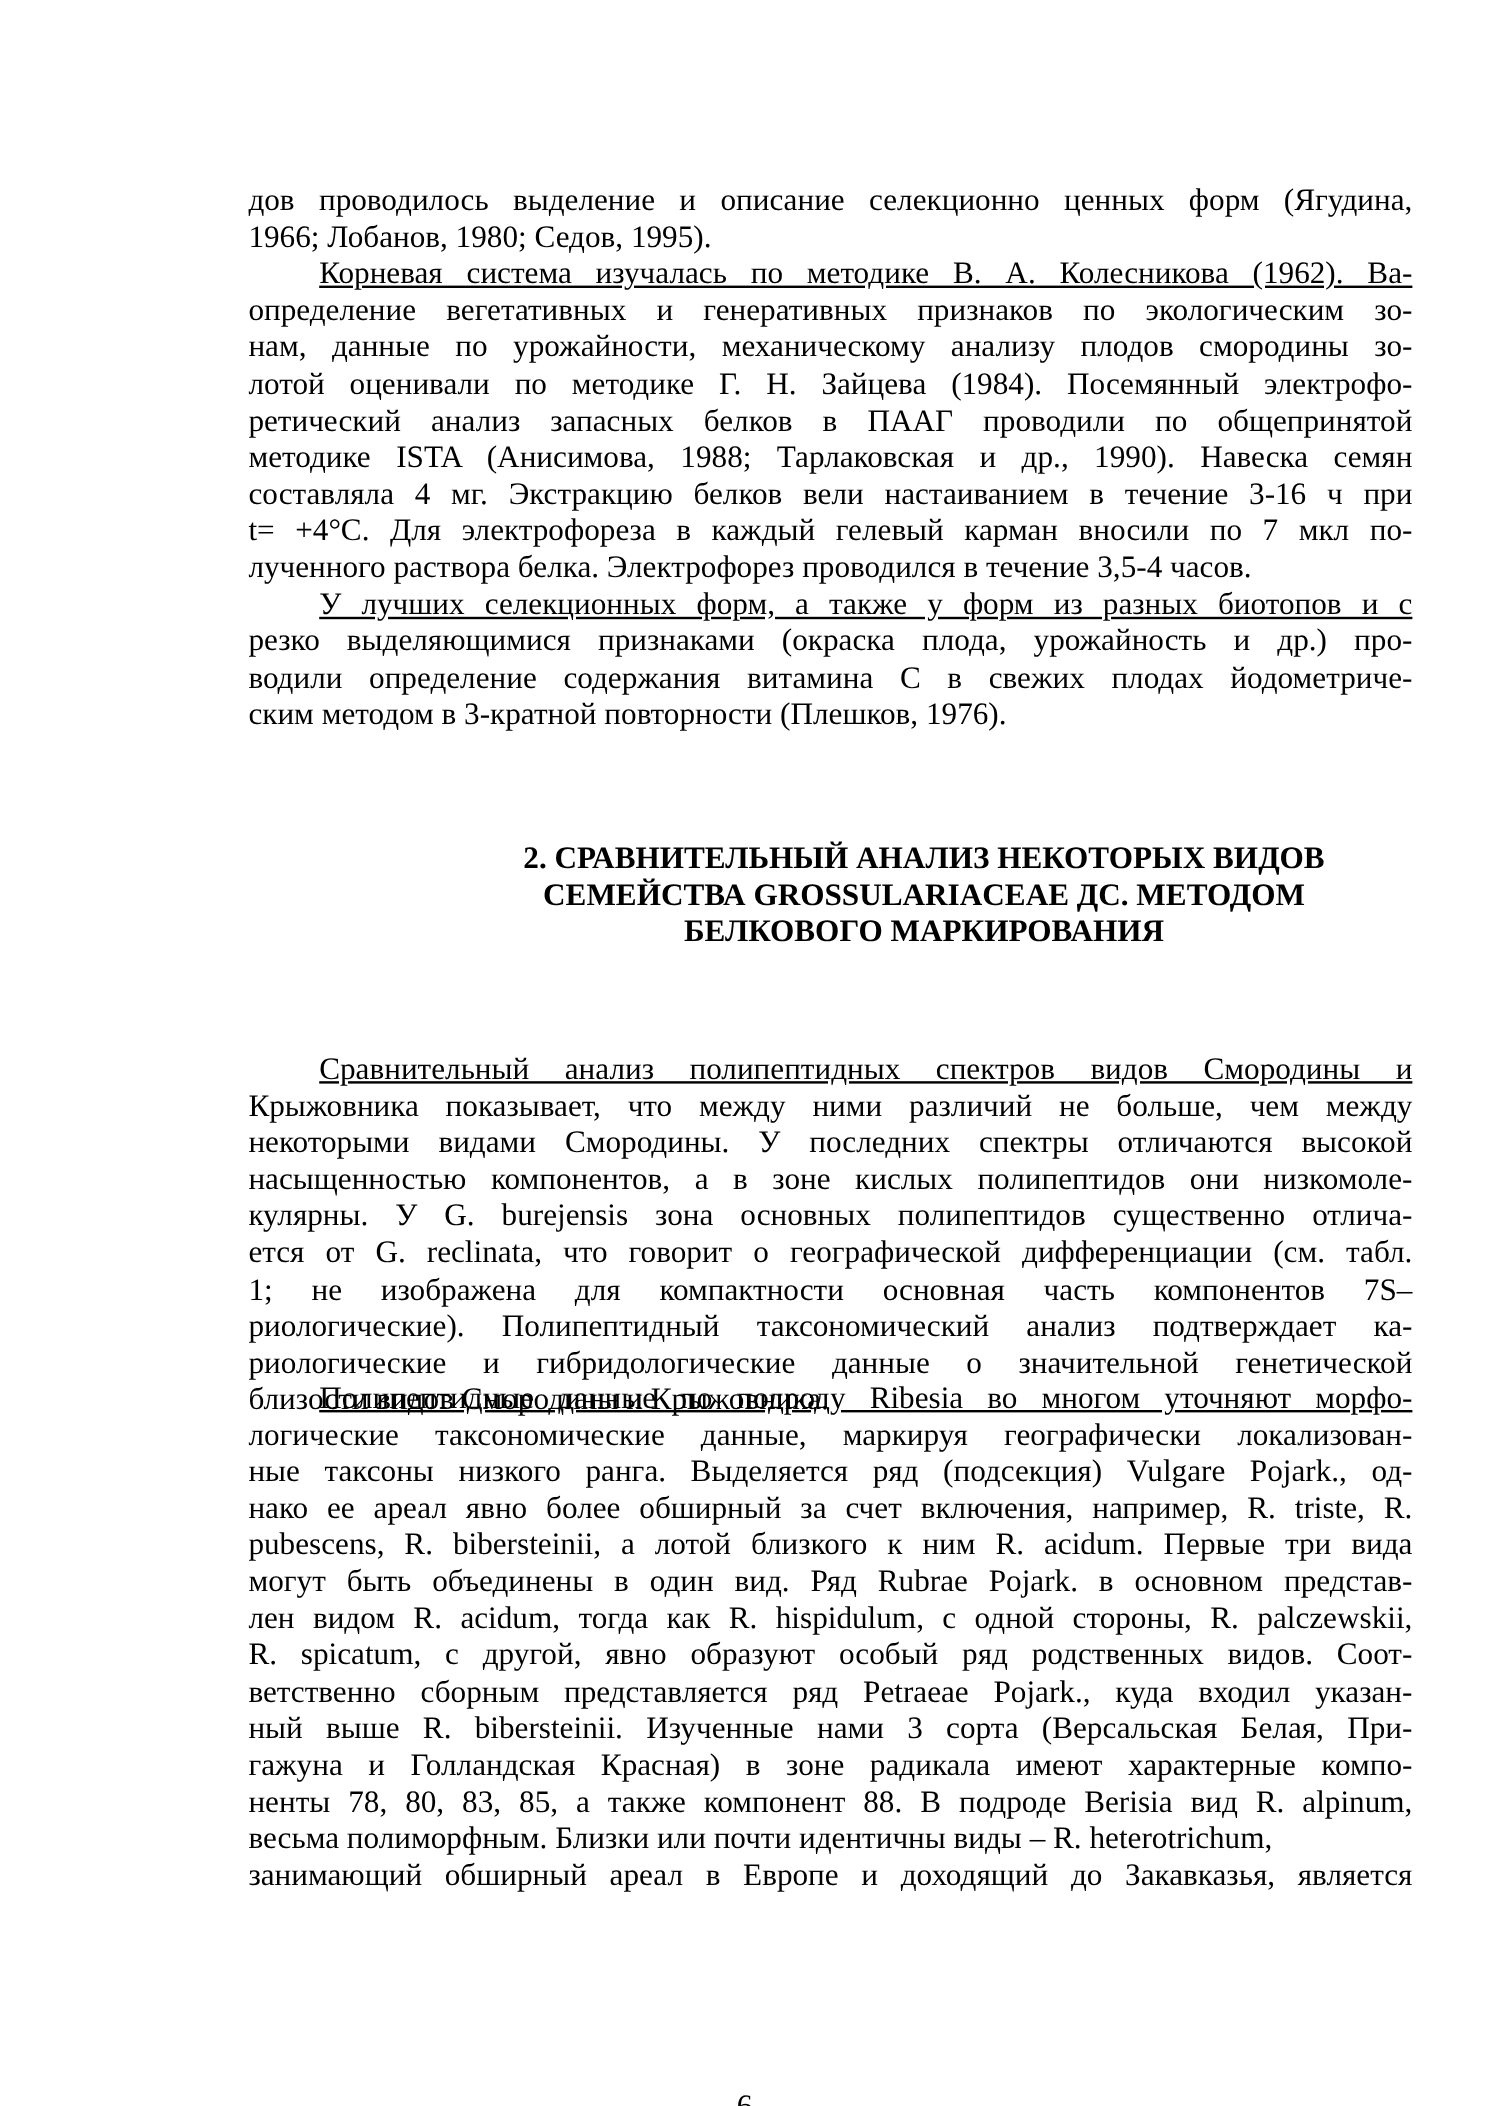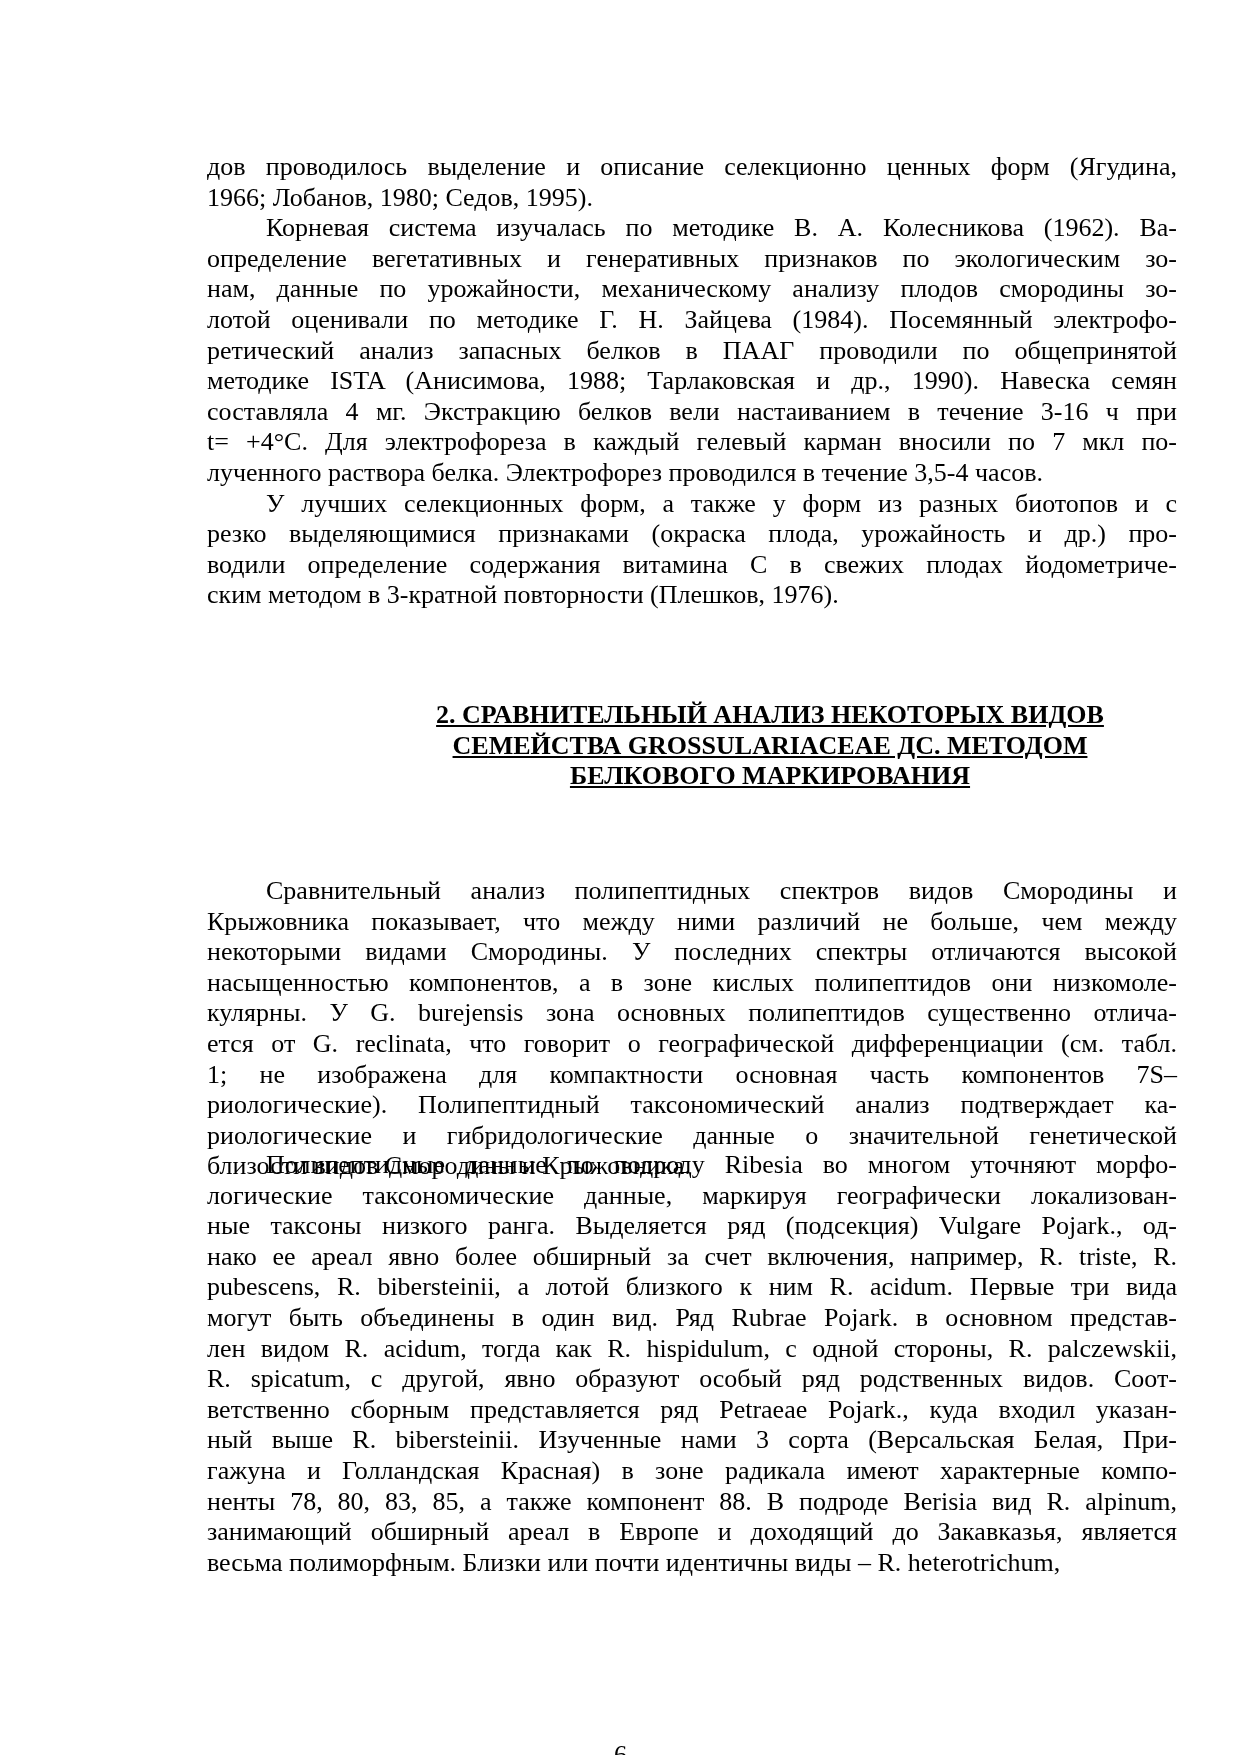--- a/index.html
+++ b/index.html
@@ -7,22 +7,22 @@
   .page {
     position: absolute; left: 0; top: 0; width: 1241px; height: 1755px; background: #fff;
     font-family: "Liberation Serif", "DejaVu Serif", serif; color: #000; margin-top: 40px;
   }
   .block { position: absolute; left: 207px; width: 970px; }
   .line {
     font-size: 26px; line-height: 30.6px; height: 30.6px; white-space: nowrap;
     text-align: justify; text-align-last: justify; overflow: visible;
   }
   .line.last { text-align-last: left; }
-  .line.indent { padding-left: 59px; box-sizing: border-box; }
-  .heading { position: absolute; left: 340px; width: 860px; text-align: center; text-decoration: underline; }
+  .line.indent { padding-left: 59px; box-sizing: border-box; text-decoration: underline; }
+  .heading { position: absolute; left: 340px; width: 860px; text-align: center; }
   .heading .hline { font-size: 26px; font-weight: bold; line-height: 30.6px; white-space: nowrap; }
   .pagenum { position: absolute; top: 1700px; left: 0; width: 1241px; text-align: center; font-size: 26px; line-height: 30px; }
 </style>
 </head>
 <body>
 
 <div class="page">
 
   <div class="block" style="top:112px;">
     <div class="line">дов проводилось выделение и описание селекционно ценных форм (Ягудина,</div>
@@ -67,18 +67,18 @@
     <div class="line">ные таксоны низкого ранга. Выделяется ряд (подсекция) Vulgare Pojark., од-</div>
     <div class="line">нако ее ареал явно более обширный за счет включения, например, R. triste, R.</div>
     <div class="line">pubescens, R. bibersteinii, а лотой близкого к ним R. acidum. Первые три вида</div>
     <div class="line">могут быть объединены в  один вид. Ряд Rubrae Pojark. в основном представ-</div>
     <div class="line">лен видом R. acidum, тогда как R. hispidulum, с одной стороны, R. palczewskii,</div>
     <div class="line">R. spicatum, с другой, явно образуют особый ряд родственных видов. Соот-</div>
     <div class="line">ветственно сборным представляется ряд Petraeae Pojark., куда входил указан-</div>
     <div class="line">ный выше R. bibersteinii. Изученные нами 3 сорта (Версальская Белая, При-</div>
     <div class="line">гажуна и Голландская Красная) в зоне радикала имеют характерные компо-</div>
     <div class="line">ненты 78, 80, 83, 85, а также компонент 88. В подроде Berisia вид R. alpinum,</div>
+    <div class="line last">весьма полиморфным. Близки или почти идентичны виды – R. heterotrichum,</div>
     <div class="line">занимающий обширный ареал в Европе и доходящий до Закавказья, является</div>
-    <div class="line last">весьма полиморфным. Близки или почти идентичны виды – R. heterotrichum,</div>
   </div>
 
   <div class="pagenum">6</div>
 </div>
 
 </body></html>

